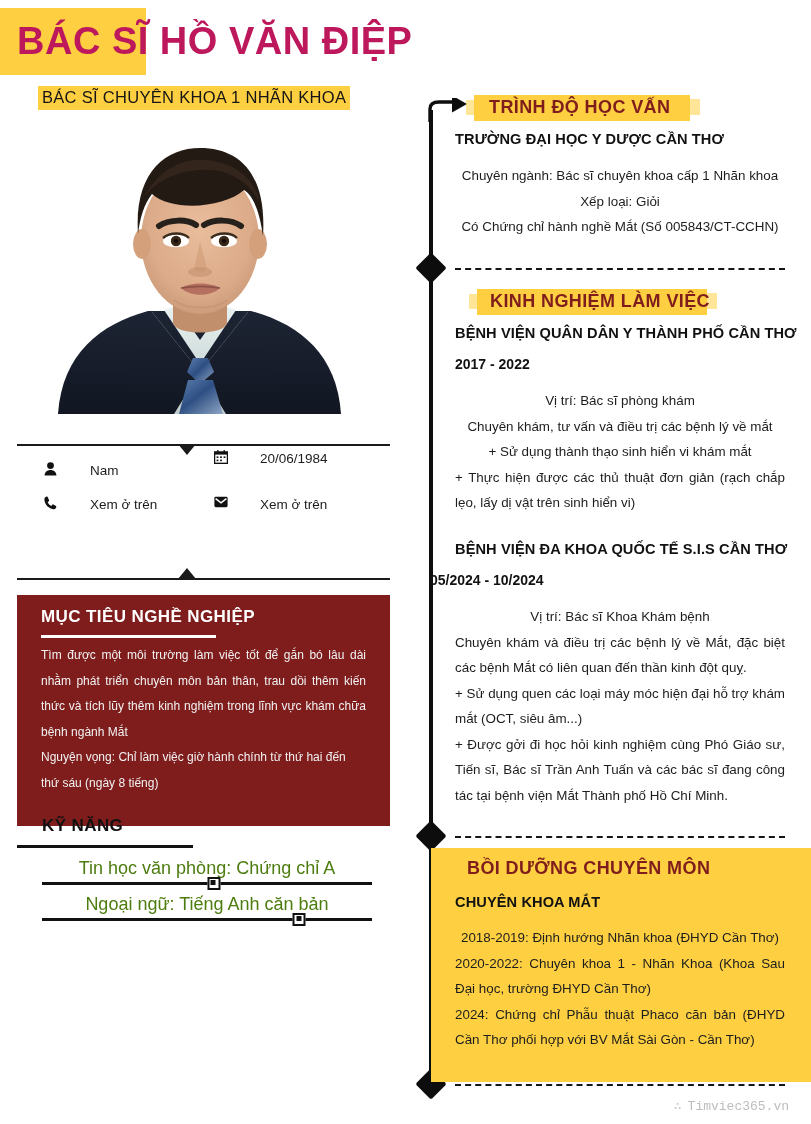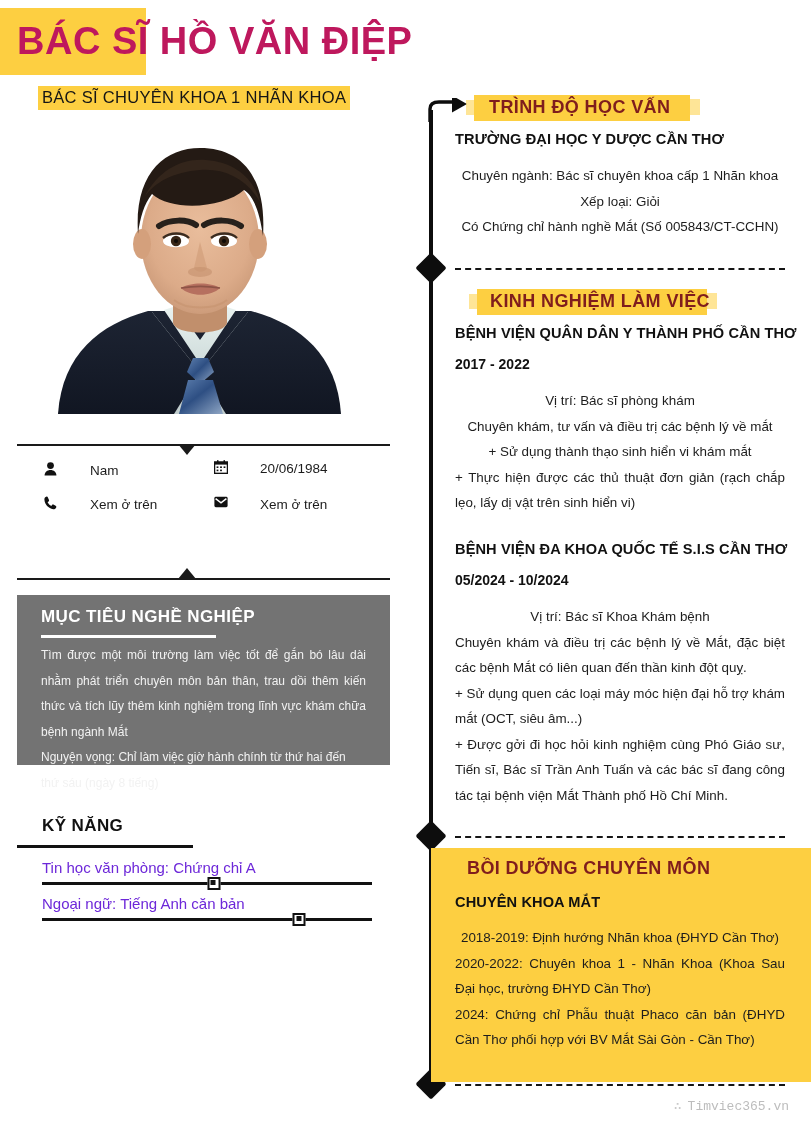--- a/index.html
+++ b/index.html
@@ -69,22 +69,22 @@
     width: 20px; min-width: 20px;
     display: flex; align-items: center; justify-content: flex-start;
     padding-top: 1px;
   }
   .c-ico svg { display: block; }
   .c-txt { white-space: pre-line; }
 
   
   .obj-box {
     position: absolute; left: 17px; top: 595px;
-    width: 373px; height: 170px;
-    background: #737373;
+    width: 373px; height: 231px;
+    background: #7f1d1d;
     text-decoration: underline;
   }
   .obj-title {
     position: absolute; left: 24px; top: 12px;
     color: #ffffff; font-size: 17px; font-weight: bold;
     letter-spacing: 0.4px;
   }
   .obj-underline {
     position: absolute; left: 24px; top: 40px;
     width: 175px; height: 2.5px; background: #ffffff;
@@ -101,21 +101,21 @@
   
   .sk-title {
     position: absolute; left: 42px; top: 816px;
     font-size: 17px; font-weight: bold; letter-spacing: 0.4px; color: #111;
   }
   .sk-underline {
     position: absolute; left: 17px; top: 845px;
     width: 176px; height: 2.5px; background: #111;
   }
   .sk-item { position: absolute; left: 42px; width: 330px; }
-  .sk-label { font-size: 15px; color: #6d28d9; line-height: 20px; }
+  .sk-label { font-size: 18px; color: #4d7c0f; line-height: 20px; text-align: center; }
   .sk-track {
     position: relative; margin-top: 4px;
     width: 330px; height: 3px; background: #111;
   }
   .sk-knob {
     position: absolute; top: -5.5px;
     width: 13px; height: 13px;
     background: #ffffff; border: 2.5px solid #111;
     transform: translateX(-50%);
   }
@@ -272,21 +272,21 @@
   <div class="contact-row" style="left:44px; top:461px;">
     <span class="c-ico">
       <svg width="13" height="14" viewBox="0 0 13 14">
           <circle cx="6.5" cy="3.6" r="3.4" fill="#111"></circle>
           <path d="M0.6 13.4c0-3.3 2.6-5.4 5.9-5.4s5.9 2.1 5.9 5.4z" fill="#111"></path>
         </svg>
     </span>
     <span class="c-txt">Nam</span>
   </div>
 
-  <div class="contact-row" style="left:214px; top:459px;">
+  <div class="contact-row" style="left:214px; top:449px;">
     <span class="c-ico">
       <svg width="14" height="14" viewBox="0 0 14 14">
           <rect x="0.5" y="2" width="13" height="11.4" fill="none" stroke="#111" stroke-width="1.5"></rect>
           <rect x="0.5" y="2" width="13" height="2.6" fill="#111"></rect>
           <rect x="3" y="0.2" width="1.5" height="3" fill="#111"></rect>
           <rect x="9.5" y="0.2" width="1.5" height="3" fill="#111"></rect>
           <rect x="2.6" y="6.4" width="1.8" height="1.6" fill="#111"></rect>
           <rect x="6.1" y="6.4" width="1.8" height="1.6" fill="#111"></rect>
           <rect x="9.6" y="6.4" width="1.8" height="1.6" fill="#111"></rect>
           <rect x="2.6" y="9.6" width="1.8" height="1.6" fill="#111"></rect>
@@ -380,21 +380,21 @@
   <div class="org" style="left:455px; top:325px;">BỆNH VIỆN QUÂN DÂN Y THÀNH PHỐ CẦN THƠ</div>
   <div class="daterange" style="left:455px; top:356px; width:330px;">2017 - 2022</div>
   <div class="body-txt" style="left:455px; top:388px;">
     <p class="nj">Vị trí: Bác sĩ phòng khám</p>
     <p class="nj">Chuyên khám, tư vấn và điều trị các bệnh lý về mắt</p>
     <p class="nj">+ Sử dụng thành thạo sinh hiển vi khám mắt</p>
     <p>+ Thực hiện được các thủ thuật đơn giản (rạch chắp lẹo, lấy dị vật trên sinh hiển vi)</p>
   </div>
 
   <div class="org" style="left:455px; top:541px;">BỆNH VIỆN ĐA KHOA QUỐC TẾ S.I.S CẦN THƠ</div>
-  <div class="daterange" style="left:455px; top:572px; width:330px;">05/2024 - 10/2024</div>
+  <div class="daterange" style="left:430px; top:572px; width:330px;">05/2024 - 10/2024</div>
   <div class="body-txt" style="left:455px; top:604px;">
     <p class="nj">Vị trí: Bác sĩ Khoa Khám bệnh</p>
     <p>Chuyên khám và điều trị các bệnh lý về Mắt, đặc biệt các bệnh Mắt có liên quan đến thần kinh đột quỵ.</p>
     <p>+ Sử dụng quen các loại máy móc hiện đại hỗ trợ khám mắt (OCT, siêu âm...)</p>
     <p>+ Được gởi đi học hỏi kinh nghiệm cùng Phó Giáo sư, Tiến sĩ, Bác sĩ Trần Anh Tuấn và các bác sĩ đang công tác tại bệnh viện Mắt Thành phố Hồ Chí Minh.</p>
   </div>
 
   <div class="yellow-panel"></div>
   <div class="sec-head" style="left:467px; top:858px;">BỒI DƯỠNG CHUYÊN MÔN</div>
   <div class="org" style="left:455px; top:894px;">CHUYÊN KHOA MẮT</div>

